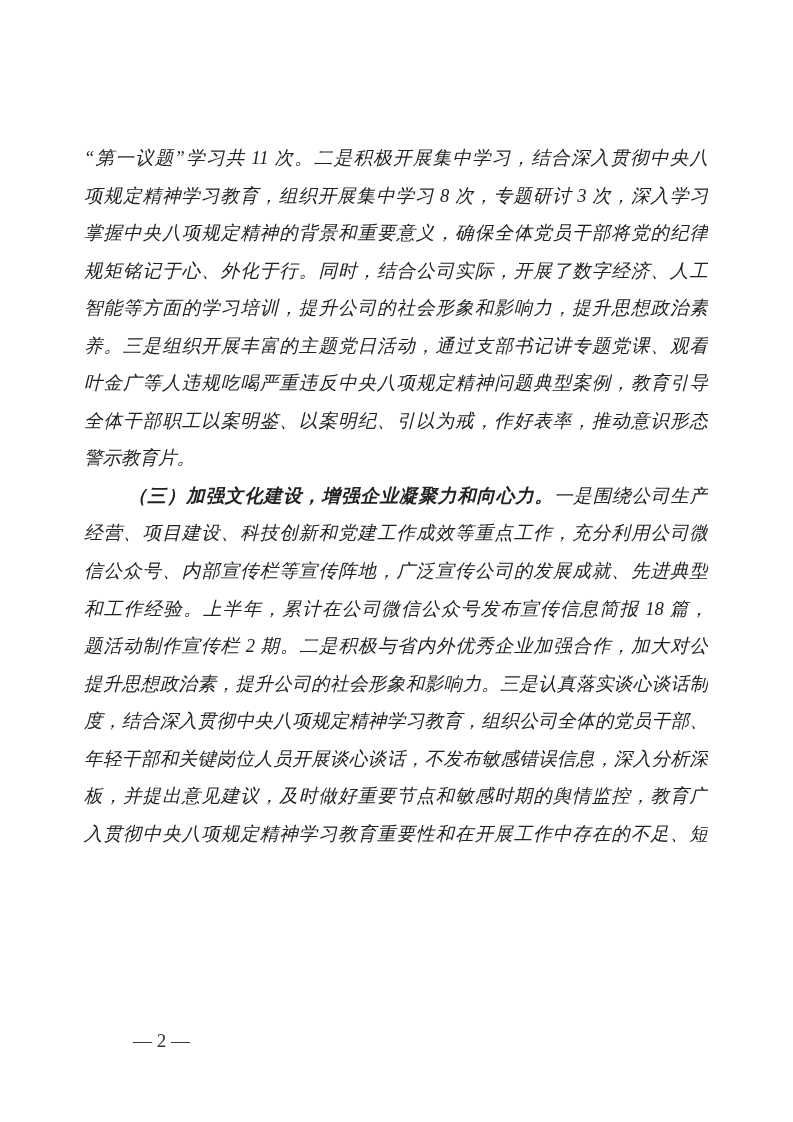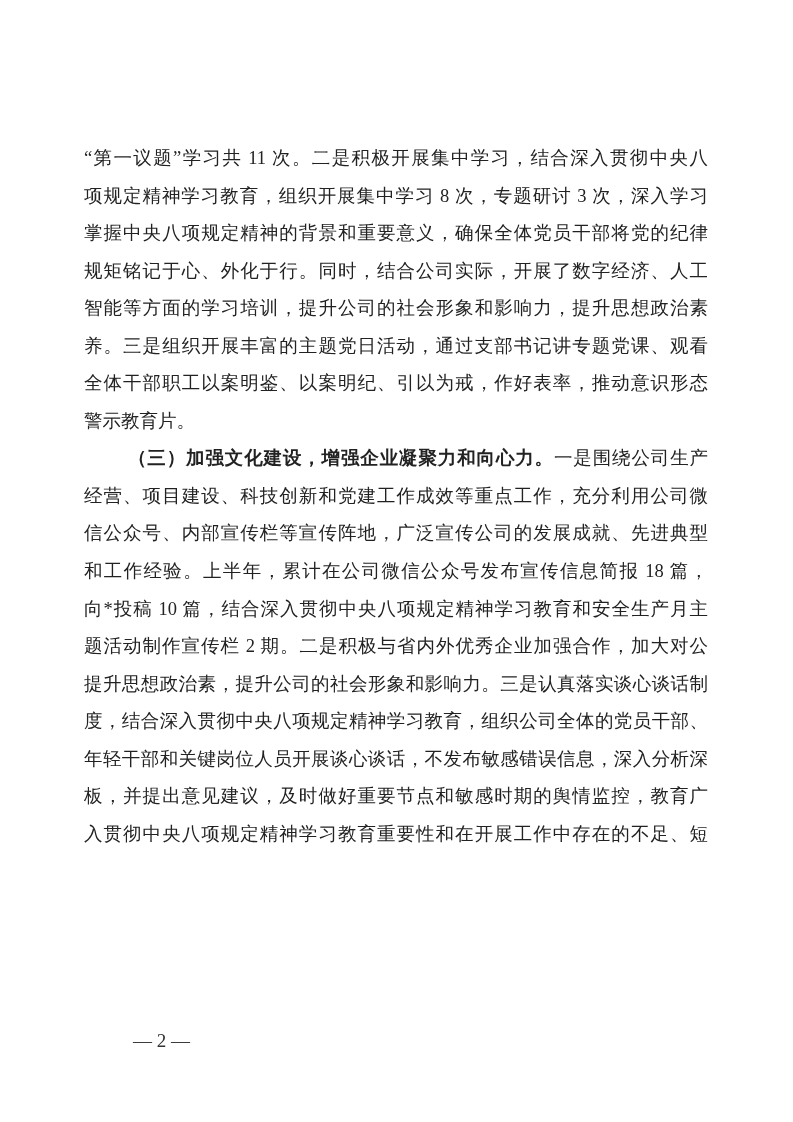--- a/index.html
+++ b/index.html
@@ -29,20 +29,21 @@
     width: 624px;
     font-size: 18.5px;
     line-height: 37.55px;
   }
   .line {
     text-align: justify;
     text-align-last: justify;
     text-justify: inter-character;
     height: 37.55px;
     overflow: hidden;
+    font-style: italic;
   }
   .line.flush {
     text-align-last: left;
   }
   .line.indent {
     text-indent: 44px;
   }
   .bold {
     font-weight: bold;
   }
@@ -62,29 +63,29 @@
 <div class="page">
 
   <div class="body-text">
 
     <div class="line">“第一议题”学习共 11 次。二是积极开展集中学习，结合深入贯彻中央八</div>
     <div class="line">项规定精神学习教育，组织开展集中学习 8 次，专题研讨 3 次，深入学习</div>
     <div class="line">掌握中央八项规定精神的背景和重要意义，确保全体党员干部将党的纪律</div>
     <div class="line">规矩铭记于心、外化于行。同时，结合公司实际，开展了数字经济、人工</div>
     <div class="line">智能等方面的学习培训，提升公司的社会形象和影响力，提升思想政治素</div>
     <div class="line">养。三是组织开展丰富的主题党日活动，通过支部书记讲专题党课、观看</div>
+    <div class="line">叶金广等人违规吃喝严重违反中央八项规定精神问题典型案例，教育引导</div>
     <div class="line">全体干部职工以案明鉴、以案明纪、引以为戒，作好表率，推动意识形态</div>
     <div class="line flush">警示教育片。</div>
 
     <div class="line indent"><span class="bold">（三）加强文化建设，增强企业凝聚力和向心力。</span><span>一是围绕公司生产</span></div>
 
     <div class="line">经营、项目建设、科技创新和党建工作成效等重点工作，充分利用公司微</div>
     <div class="line">信公众号、内部宣传栏等宣传阵地，广泛宣传公司的发展成就、先进典型</div>
     <div class="line">和工作经验。上半年，累计在公司微信公众号发布宣传信息简报 18 篇，</div>
-    <div class="line">向*投稿 10 篇，结合深入贯彻中央八项规定精神学习教育和安全生产月主</div>
     <div class="line">题活动制作宣传栏 2 期。二是积极与省内外优秀企业加强合作，加大对公</div>
     <div class="line">提升思想政治素，提升公司的社会形象和影响力。三是认真落实谈心谈话制</div>
     <div class="line">度，结合深入贯彻中央八项规定精神学习教育，组织公司全体的党员干部、</div>
     <div class="line">年轻干部和关键岗位人员开展谈心谈话，不发布敏感错误信息，深入分析深</div>
     <div class="line">板，并提出意见建议，及时做好重要节点和敏感时期的舆情监控，教育广</div>
     <div class="line">入贯彻中央八项规定精神学习教育重要性和在开展工作中存在的不足、短</div>
 
   </div>
 
   <div class="page-number">— 2 —</div>

